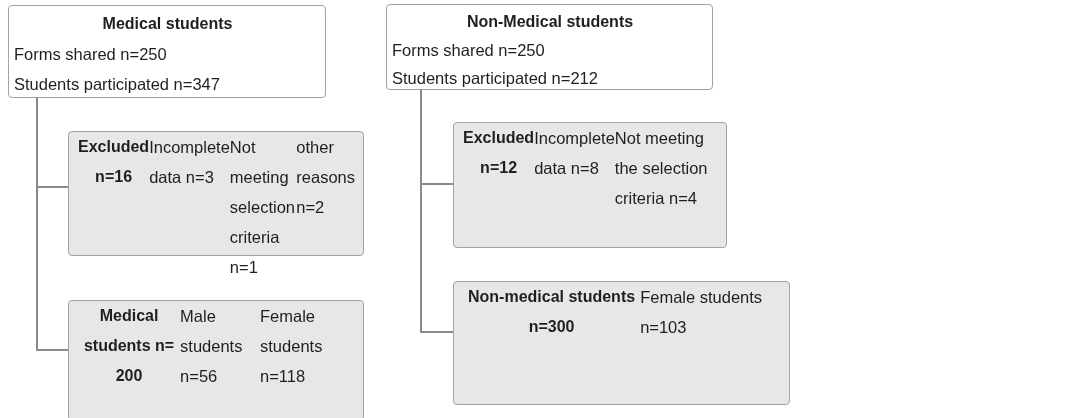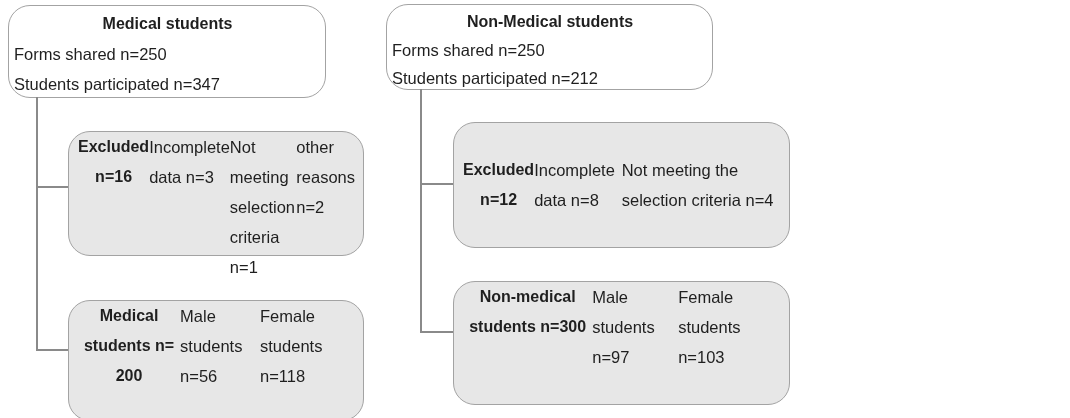--- a/index.html
+++ b/index.html
@@ -13,21 +13,21 @@
     height: 418px;
     background: #ffffff;
     font-family: "Liberation Sans", sans-serif;
     color: var(--text, #1f1f1f);
     overflow: hidden;
   }
   .box {
     position: absolute;
     box-sizing: border-box;
     border: 1.5px solid var(--border, #a3a3a3);
-    border-radius: 22px;
+    border-radius: 4px;
     font-size: 16.5px;
     line-height: 30px;
   }
   .box.white {
     background: var(--fill-white, #ffffff);
     padding: 3px 4px 0 5px;
     line-height: 30px;
   }
   .box.gray {
     background: var(--fill-gray, #e7e7e7);
@@ -45,21 +45,21 @@
   }
   .line {
     position: absolute;
     background: var(--connector, #8a8a8a);
   }
   
   #box-med-top      { left: 8px;   top: 5px;   width: 318px; height: 93px;  }
   #box-med-excluded { left: 68px;  top: 131px; width: 296px; height: 125px; }
   #box-med-final    { left: 68px;  top: 300px; width: 296px; height: 121px; }
   #box-non-top      { left: 386px; top: 4px;   width: 327px; height: 86px; line-height: 28px; }
-  #box-non-excluded { left: 453px; top: 122px; width: 337px; height: 126px; align-items: center; }
+  #box-non-excluded { left: 453px; top: 122px; width: 274px; height: 126px; }
   #box-non-final    { left: 453px; top: 281px; width: 337px; height: 124px; }
   
   #line-med-v  { left: 36px;  top: 97px;  width: 2px;  height: 254px; }
   #line-med-h1 { left: 36px;  top: 186px; width: 32px; height: 2px; }
   #line-med-h2 { left: 36px;  top: 349px; width: 32px; height: 2px; }
   #line-non-v  { left: 420px; top: 89px;  width: 2px;  height: 244px; }
   #line-non-h1 { left: 420px; top: 183px; width: 33px; height: 2px; }
   #line-non-h2 { left: 420px; top: 331px; width: 33px; height: 2px; }
 </style>
 </head>
@@ -93,21 +93,20 @@
   </div>
 
   <div class="box gray" id="box-non-excluded">
     <div class="title">Excluded n=12</div>
     <div class="row">Incomplete data n=8</div>
     <div class="row">Not meeting the selection criteria n=4</div>
   </div>
 
   <div class="box gray" id="box-non-final">
     <div class="title">Non-medical students n=300</div>
-    <div class="row">Male students n=97</div>
     <div class="row">Female students n=103</div>
   </div>
 
   <div class="line" id="line-med-v"></div>
   <div class="line" id="line-med-h1"></div>
   <div class="line" id="line-med-h2"></div>
   <div class="line" id="line-non-v"></div>
   <div class="line" id="line-non-h1"></div>
   <div class="line" id="line-non-h2"></div>
 

